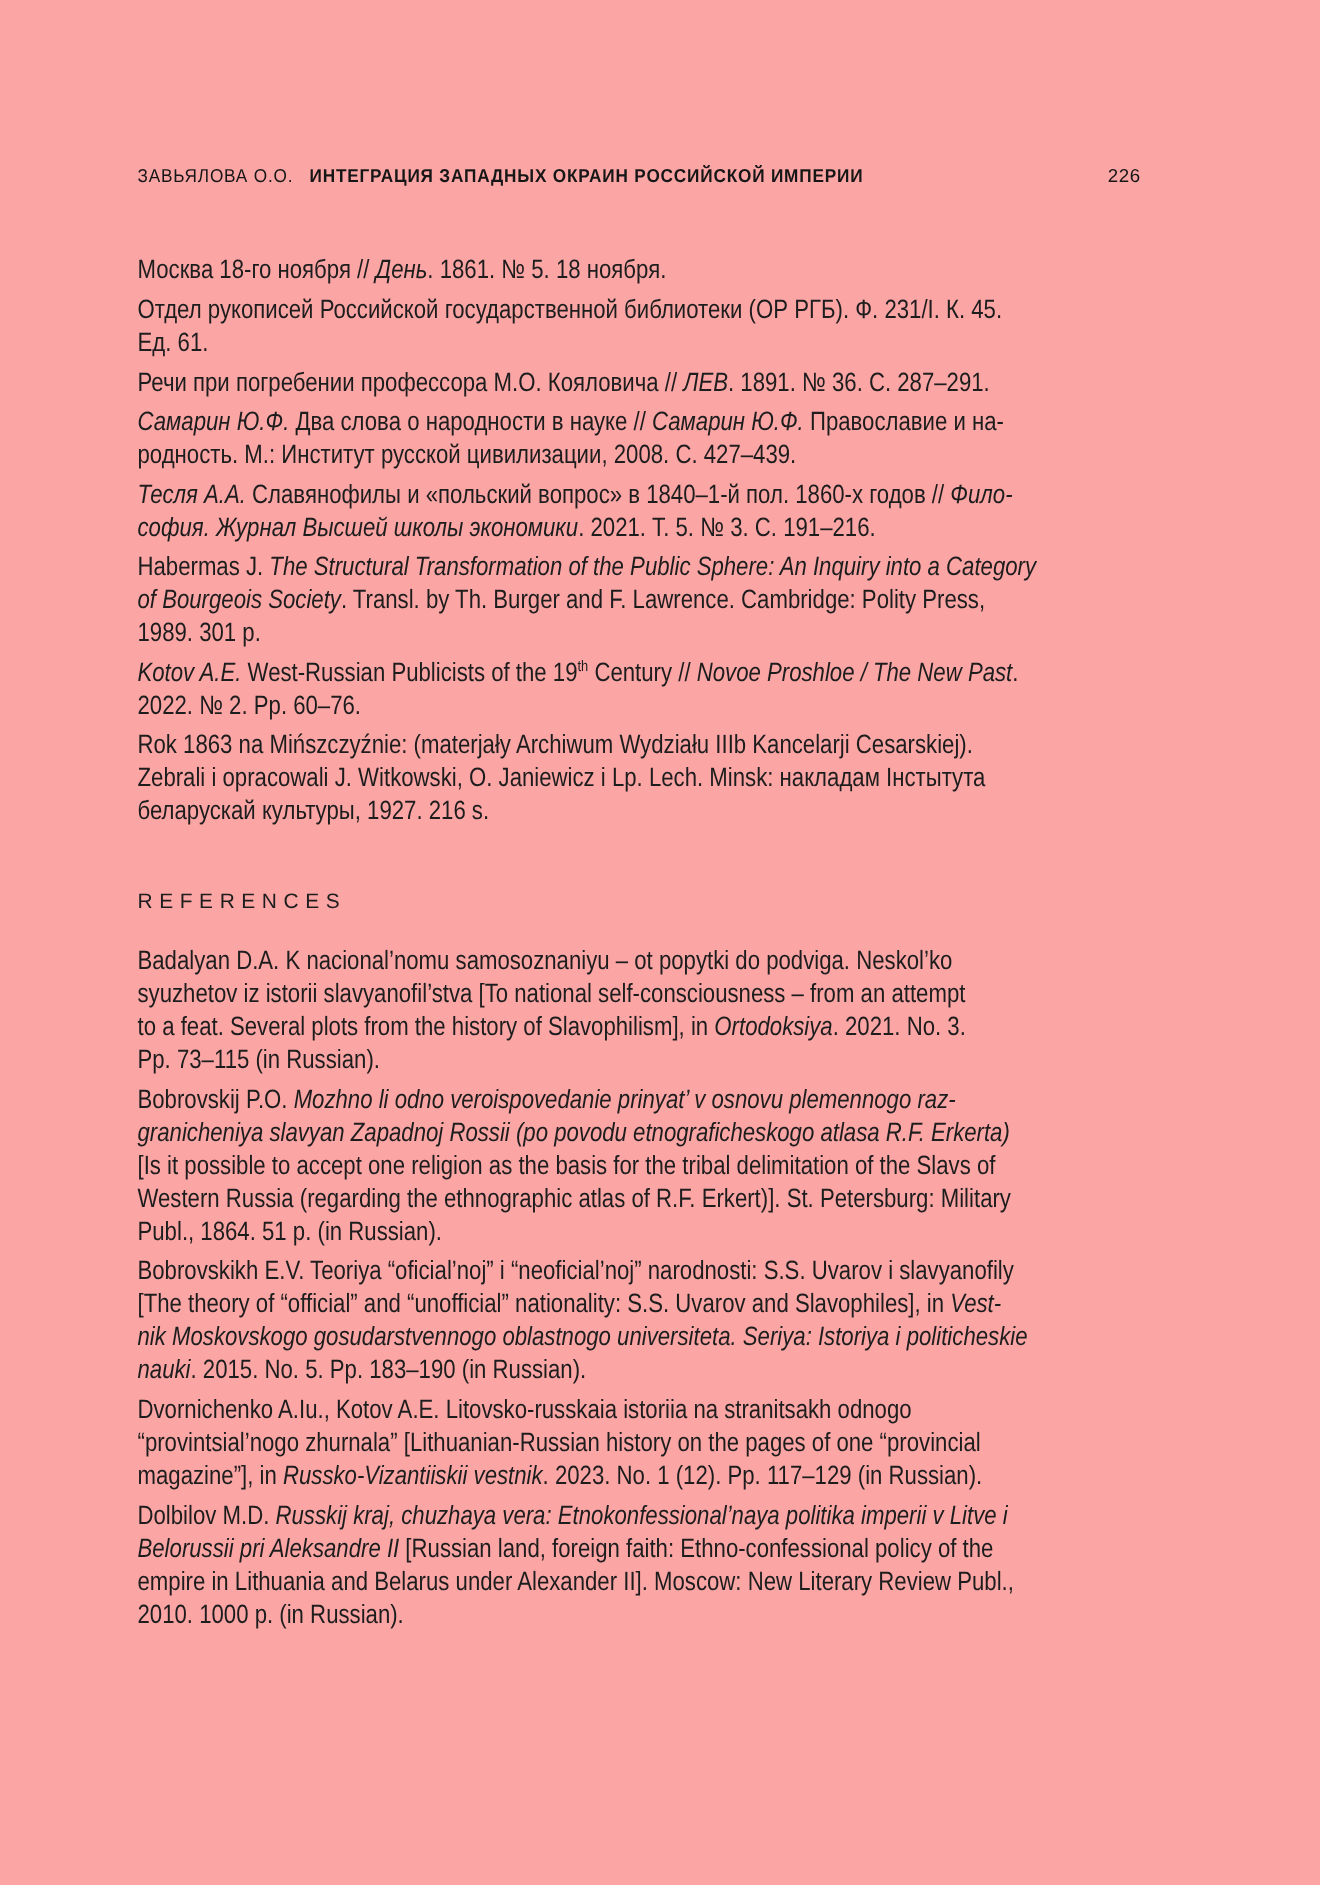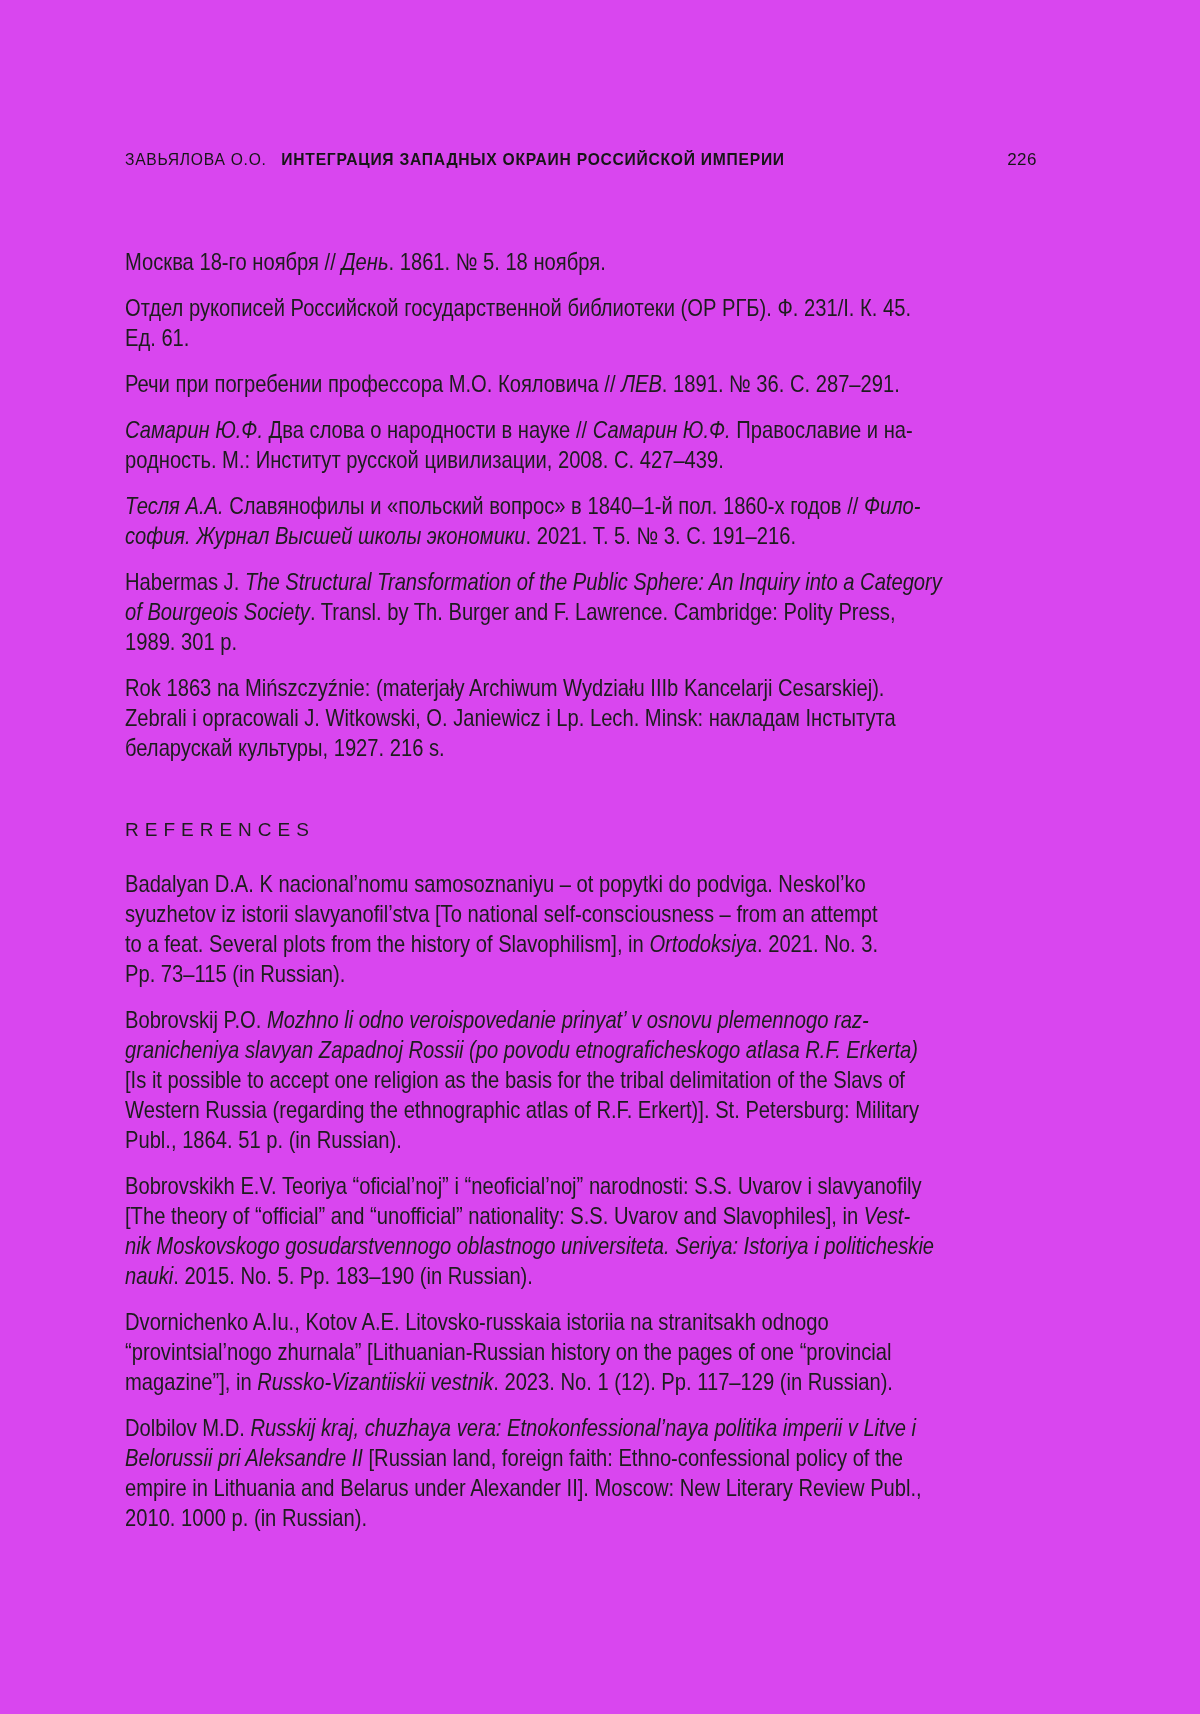--- a/index.html
+++ b/index.html
@@ -1,37 +1,37 @@
 <!DOCTYPE html>
 <html><head>
 <meta charset="utf-8">
 <style>
   html,body { margin:0; padding:0; background:#ffffff; }
   .page {
     position:relative;
     width:1200px; height:1714px;
-    background:#d946ef;
+    background:#fca5a5;
     color:#1d1d1d;
     font-family:"Liberation Sans","DejaVu Sans",sans-serif;
     overflow:hidden;
   }
   .running-head {
     position:absolute; left:125px; top:150px; width:912px;
     display:flex; justify-content:space-between; align-items:baseline;
     font-size:17px; line-height:20px; letter-spacing:0.8px; color:#161616;
     white-space:pre;
   }
   .head-left { display:flex; align-items:baseline; transform:scaleX(0.92); transform-origin:0 50%; }
   .head-author { font-weight:400; margin-right:16px; }
   .head-title  { font-weight:700; }
   .page-num    { font-weight:400; letter-spacing:0.5px; }
 
   .content { position:absolute; left:125px; top:231px; width:912px; }
   p.entry {
-    margin:16px 0 6px 0;
+    margin:0 0 6px 0;
     font-size:24px; line-height:30px; font-weight:400;
   }
   .ln {
     display:block;
     white-space:pre;
     transform:scaleX(0.84);
     transform-origin:0 50%;
   }
   .ln i { font-style:italic; }
   .ln sup { font-size:0.58em; line-height:0; vertical-align:super; }
@@ -73,20 +73,24 @@
         <p class="entry">
           <span class="ln"><i>Тесля А.А.</i><span> Славянофилы и «польский вопрос» в 1840–1-й пол. 1860-х годов // </span><i>Фило-</i></span>
           <span class="ln"><i>софия. Журнал Высшей школы экономики</i><span>. 2021. Т. 5. № 3. С. 191–216.</span></span>
         </p>
         <p class="entry">
           <span class="ln"><span>Habermas J. </span><i>The Structural Transformation of the Public Sphere: An Inquiry into a Category</i></span>
           <span class="ln"><i>of Bourgeois Society</i><span>. Transl. by Th. Burger and F. Lawrence. Cambridge: Polity Press,</span></span>
           <span class="ln"><span>1989. 301 p.</span></span>
         </p>
         <p class="entry">
+          <span class="ln"><i>Kotov A.E.</i><span> West-Russian Publicists of the 19</span><sup>th</sup><span> Century // </span><i>Novoe Proshloe / The New Past</i><span>.</span></span>
+          <span class="ln"><span>2022. № 2. Pp. 60–76.</span></span>
+        </p>
+        <p class="entry">
           <span class="ln"><span>Rok 1863 na Mińszczyźnie: (materjały Archiwum Wydziału IIIb Kancelarji Cesarskiej).</span></span>
           <span class="ln"><span>Zebrali i opracowali J. Witkowski, O. Janiewicz i Lp. Lech. Minsk: накладам Інстытута</span></span>
           <span class="ln"><span>беларускай культуры, 1927. 216 s.</span></span>
         </p>
       </div>
     <h2 class="refs-heading">REFERENCES</h2>
     <div>
         <p class="entry">
           <span class="ln"><span>Badalyan D.A. K nacional’nomu samosoznaniyu – ot popytki do podviga. Neskol’ko</span></span>
           <span class="ln"><span>syuzhetov iz istorii slavyanofil’stva [To national self-consciousness – from an attempt</span></span>

